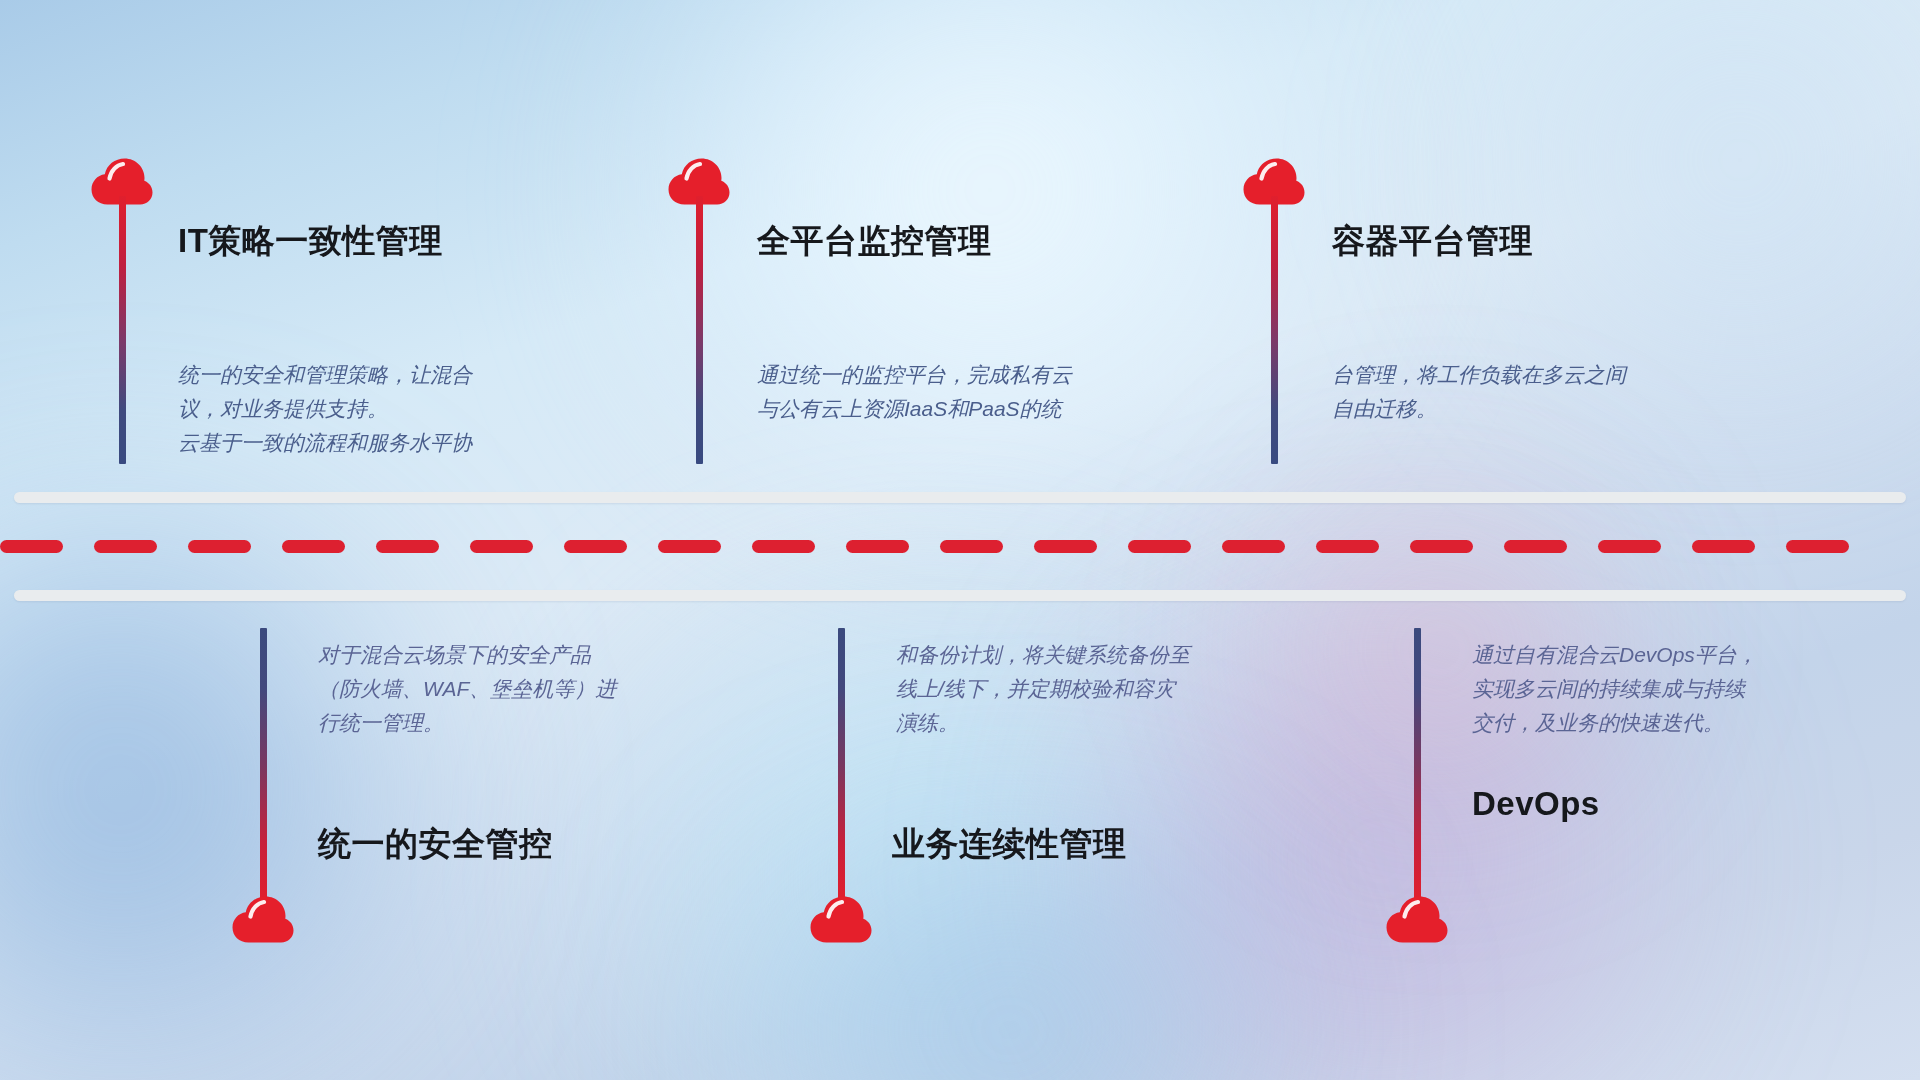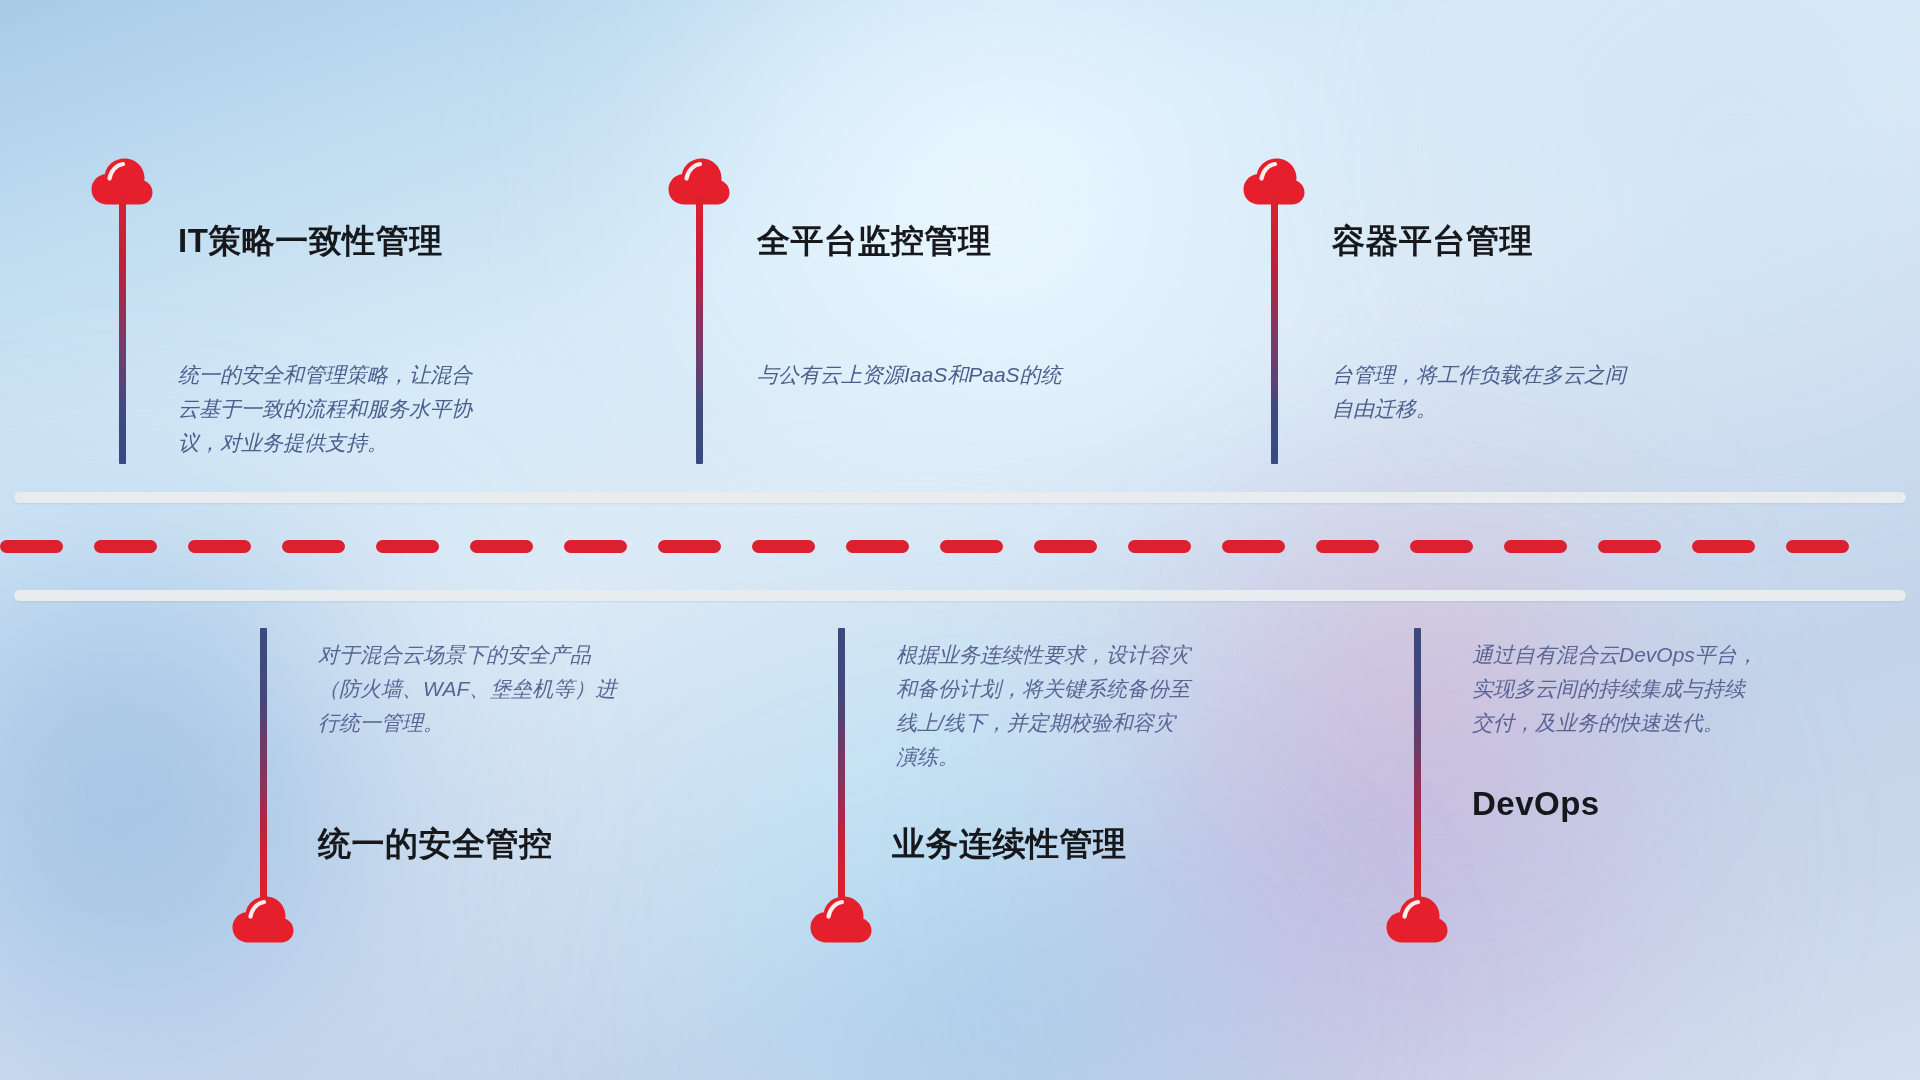--- a/index.html
+++ b/index.html
@@ -178,33 +178,34 @@
 
   <div class="item">
     <svg class="cloud-icon" style="left:91px; top:158px;" viewBox="0 0 62 47">
       <path d="M16.5 46.5 C7.0 46.5 0.5 40.0 0.5 31.5 C0.5 23.6 6.3 17.2 13.8 16.3 C15.6 6.9 23.9 0.5 33.6 0.5 C44.6 0.5 53.5 9.2 53.5 20.0 C53.5 20.9 53.4 21.8 53.3 22.7 C58.4 24.6 61.5 29.2 61.5 34.5 C61.5 41.2 56.0 46.5 49.2 46.5 Z" fill="#e51f2b"></path>
       <path d="M18.5 20.5 C20.0 12.5 25.5 7.0 32.0 6.0" stroke="#ffffff" stroke-width="4.2" stroke-linecap="round" fill="none" opacity="0.92"></path>
     </svg>
     <div class="pin-stem stem-down" style="left:119px; top:196px; height:268px;"></div>
     <div class="item-title" style="left:178px; top:224px;">IT策略一致性管理</div>
     <div class="item-desc" style="left:178px; top:358px;">
       <span class="nowrap-line">统一的安全和管理策略，让混合</span>
+      <span class="nowrap-line">议，对业务提供支持。</span>
       <span class="nowrap-line">云基于一致的流程和服务水平协</span>
-      <span class="nowrap-line">议，对业务提供支持。</span>
     </div>
   </div>
 
   <div class="item">
     <svg class="cloud-icon" style="left:668px; top:158px;" viewBox="0 0 62 47">
       <path d="M16.5 46.5 C7.0 46.5 0.5 40.0 0.5 31.5 C0.5 23.6 6.3 17.2 13.8 16.3 C15.6 6.9 23.9 0.5 33.6 0.5 C44.6 0.5 53.5 9.2 53.5 20.0 C53.5 20.9 53.4 21.8 53.3 22.7 C58.4 24.6 61.5 29.2 61.5 34.5 C61.5 41.2 56.0 46.5 49.2 46.5 Z" fill="#e51f2b"></path>
       <path d="M18.5 20.5 C20.0 12.5 25.5 7.0 32.0 6.0" stroke="#ffffff" stroke-width="4.2" stroke-linecap="round" fill="none" opacity="0.92"></path>
     </svg>
     <div class="pin-stem stem-down" style="left:696px; top:196px; height:268px;"></div>
     <div class="item-title" style="left:757px; top:224px;">全平台监控管理</div>
     <div class="item-desc" style="left:757px; top:358px;">
+      <span class="nowrap-line">通过统一的监控平台，完成私有云</span>
       <span class="nowrap-line">与公有云上资源IaaS和PaaS的统</span>
     </div>
   </div>
 
   <div class="item">
     <svg class="cloud-icon" style="left:1243px; top:158px;" viewBox="0 0 62 47">
       <path d="M16.5 46.5 C7.0 46.5 0.5 40.0 0.5 31.5 C0.5 23.6 6.3 17.2 13.8 16.3 C15.6 6.9 23.9 0.5 33.6 0.5 C44.6 0.5 53.5 9.2 53.5 20.0 C53.5 20.9 53.4 21.8 53.3 22.7 C58.4 24.6 61.5 29.2 61.5 34.5 C61.5 41.2 56.0 46.5 49.2 46.5 Z" fill="#e51f2b"></path>
       <path d="M18.5 20.5 C20.0 12.5 25.5 7.0 32.0 6.0" stroke="#ffffff" stroke-width="4.2" stroke-linecap="round" fill="none" opacity="0.92"></path>
     </svg>
     <div class="pin-stem stem-down" style="left:1271px; top:196px; height:268px;"></div>
@@ -229,21 +230,20 @@
     <div class="item-title" style="left:318px; top:827px;">统一的安全管控</div>
   </div>
 
   <div class="item">
     <div class="pin-stem stem-up" style="left:838px; top:628px; height:276px;"></div>
     <svg class="cloud-icon" style="left:810px; top:896px;" viewBox="0 0 62 47">
       <path d="M16.5 46.5 C7.0 46.5 0.5 40.0 0.5 31.5 C0.5 23.6 6.3 17.2 13.8 16.3 C15.6 6.9 23.9 0.5 33.6 0.5 C44.6 0.5 53.5 9.2 53.5 20.0 C53.5 20.9 53.4 21.8 53.3 22.7 C58.4 24.6 61.5 29.2 61.5 34.5 C61.5 41.2 56.0 46.5 49.2 46.5 Z" fill="#e51f2b"></path>
       <path d="M18.5 20.5 C20.0 12.5 25.5 7.0 32.0 6.0" stroke="#ffffff" stroke-width="4.2" stroke-linecap="round" fill="none" opacity="0.92"></path>
     </svg>
     <div class="item-desc bottom-desc" style="left:896px; top:638px;">
-      <span class="nowrap-line">根据业务连续性要求，设计容灾</span>
       <span class="nowrap-line">和备份计划，将关键系统备份至</span>
       <span class="nowrap-line">线上/线下，并定期校验和容灾</span>
       <span class="nowrap-line">演练。</span>
     </div>
     <div class="item-title" style="left:892px; top:827px;">业务连续性管理</div>
   </div>
 
   <div class="item">
     <div class="pin-stem stem-up" style="left:1414px; top:628px; height:276px;"></div>
     <svg class="cloud-icon" style="left:1386px; top:896px;" viewBox="0 0 62 47">

